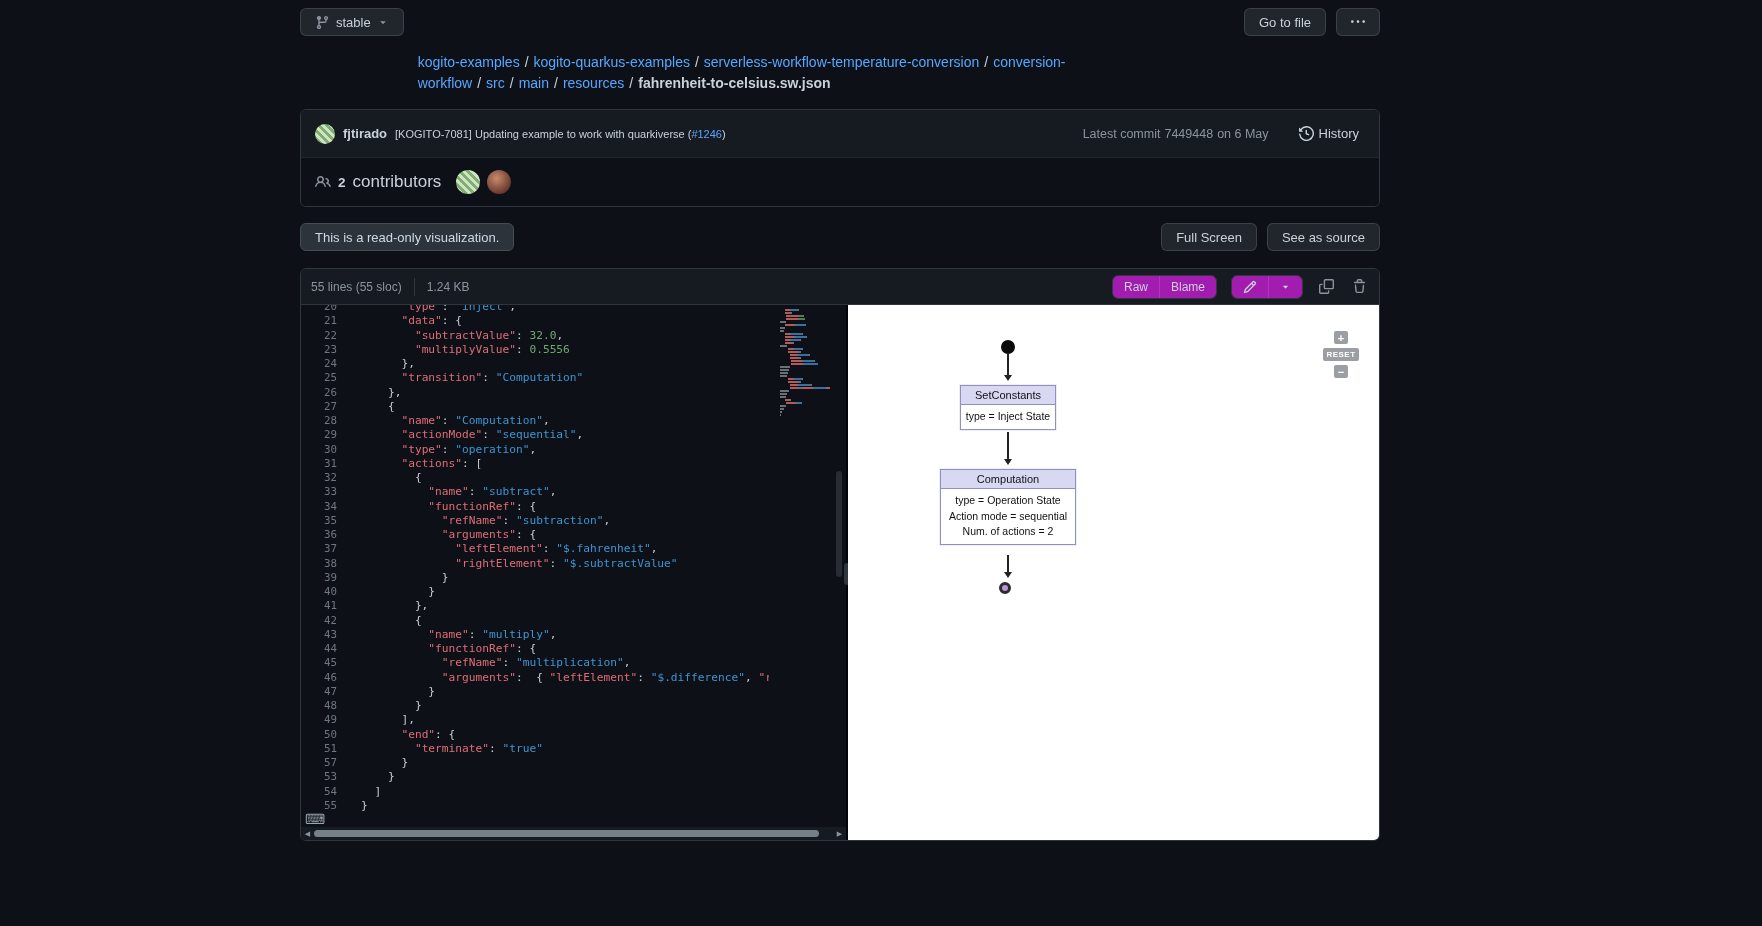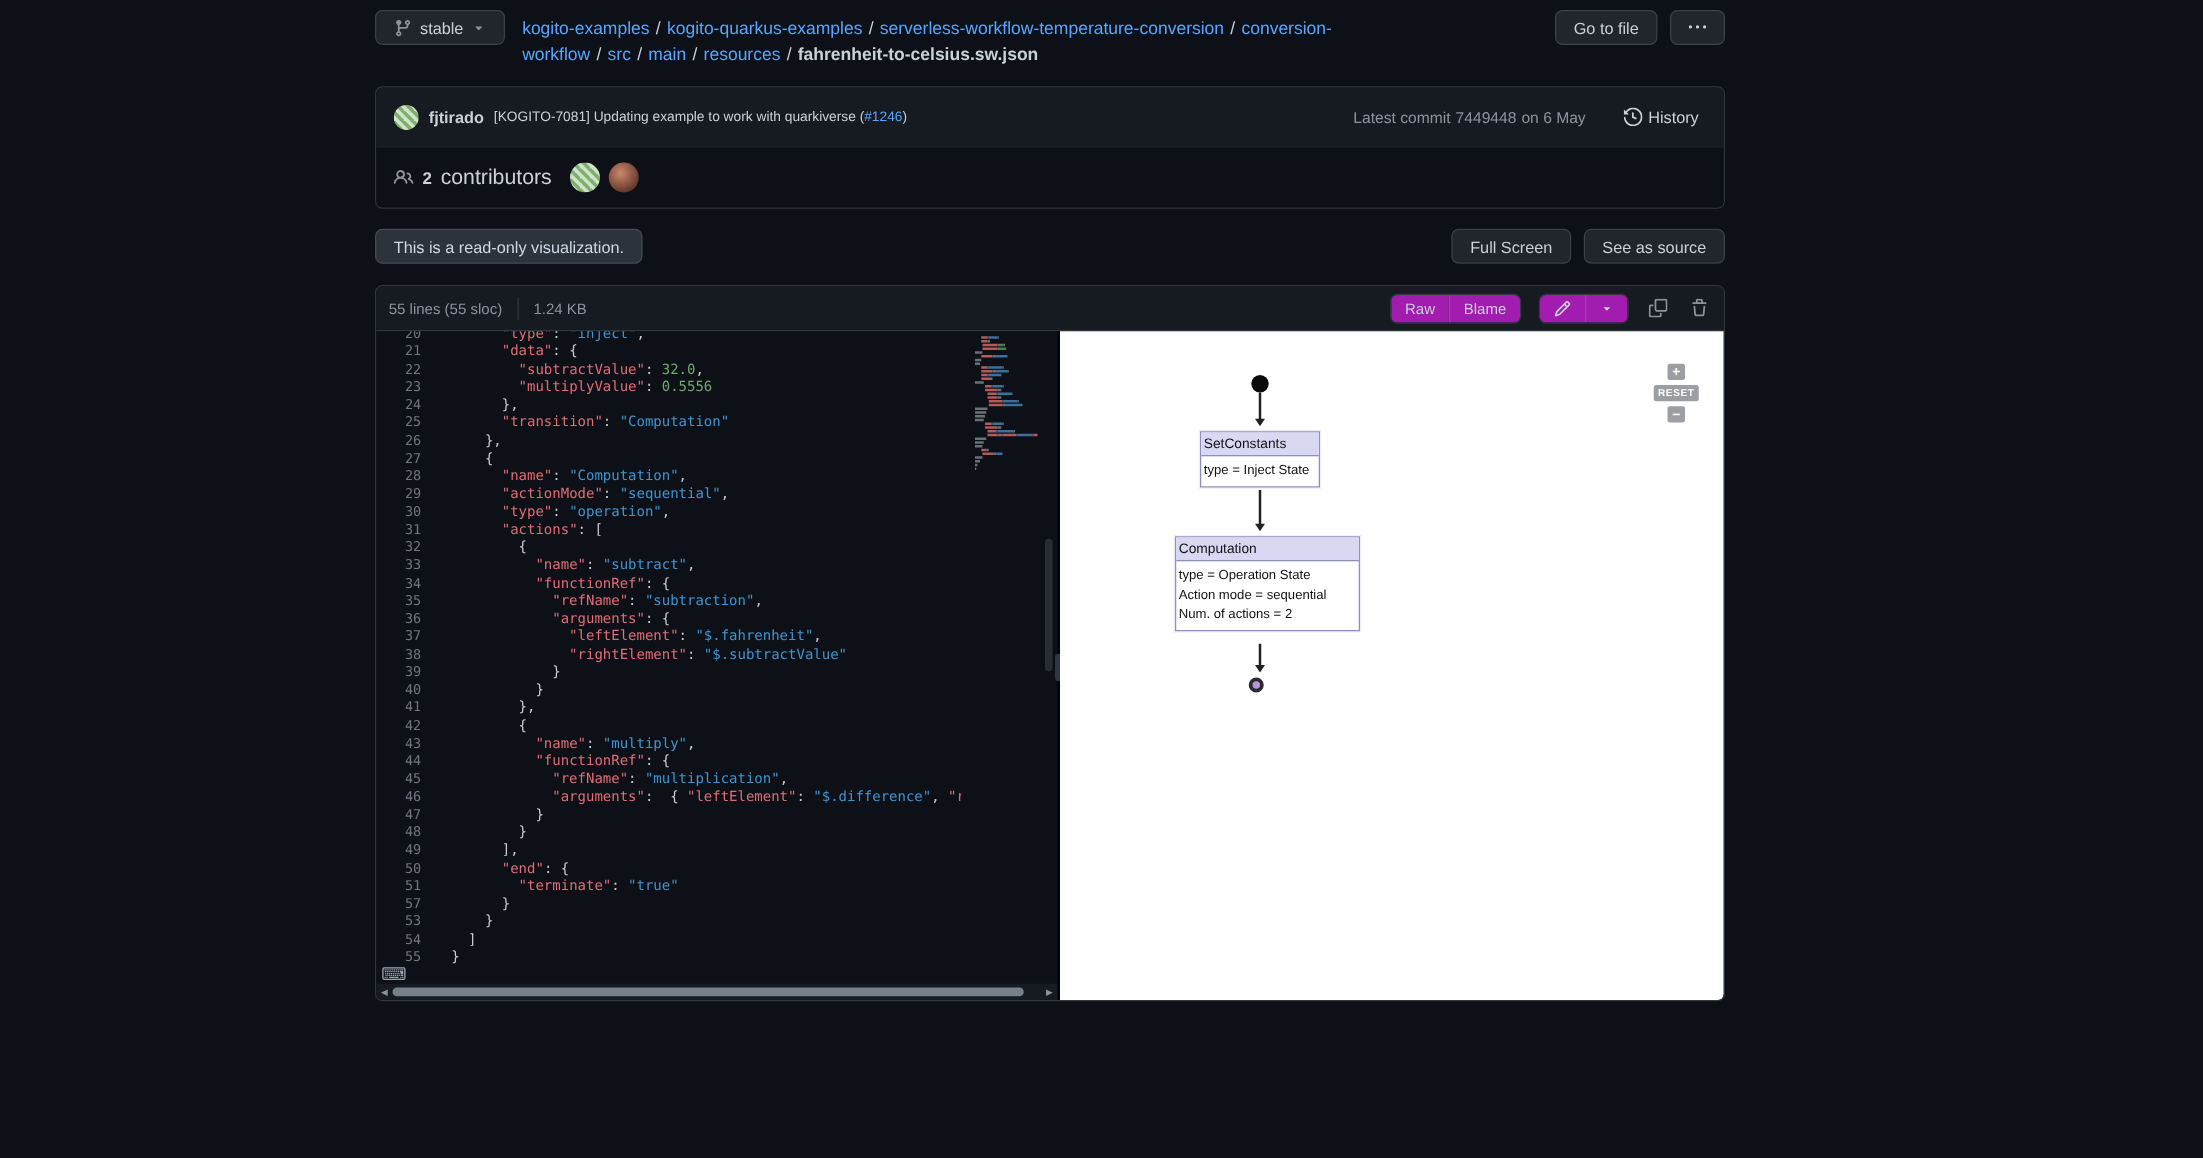--- a/index.html
+++ b/index.html
@@ -13,21 +13,21 @@
 
   
   .topbar { display:flex; align-items:flex-start; gap:14px; }
   .btn {
     background:#21262d; border:1px solid rgba(240,246,252,0.13); color:#c9d1d9;
     font-size:13px; border-radius:6px; padding:0 14px; height:28px; cursor:pointer;
     font-family:inherit; display:inline-flex; align-items:center; gap:6px; white-space:nowrap;
   }
   .btn svg { flex:none; }
   .icon-gray { color:#8b949e; }
-  .breadcrumb { flex:1; max-width:820px; font-size:14px; line-height:21px; padding-top:4px; }
+  .breadcrumb { flex:1; max-width:820px; font-size:14px; line-height:21px; padding-top:4px;margin-top:40px; }
   .crumb { color:var(--link,#58a6ff); text-decoration:none; cursor:pointer; }
   .crumb-sep { color:#c9d1d9; margin:0 5px; }
   .crumb-current { font-weight:700; color:#c9d1d9; }
   .top-actions { margin-left:auto; display:flex; gap:10px; }
 
   
   .commit-box { margin-top:15px; border:1px solid #30363d; border-radius:6px; overflow:hidden; }
   .commit-header { background:#161b22; display:flex; align-items:center; gap:8px; padding:0 14px; height:47px; }
   .avatar { width:20px; height:20px; border-radius:50%; flex:none; cursor:pointer;
     background:linear-gradient(45deg,#7fae6f 25%,#cfe3c6 25%,#cfe3c6 50%,#7fae6f 50%,#7fae6f 75%,#cfe3c6 75%);
@@ -101,26 +101,26 @@
   .start-node { position:absolute; left:153px; top:35px; width:14px; height:14px; border-radius:50%; background:#0b0b0b; cursor:pointer; }
   .end-node { position:absolute; left:151px; top:277px; width:12px; height:12px; border-radius:50%;
     background:var(--end-fill,#b695dd); border:3px solid #2b2b2b; cursor:pointer; }
   .arrow { position:absolute; width:1.5px; background:#222; }
   .arrow::after { content:""; position:absolute; bottom:-6px; left:-3.2px; width:0; height:0;
     border:4px solid transparent; border-top:6px solid #222; }
   .a1 { left:159px; top:49px; height:25px; }
   .a2 { left:159px; top:127px; height:31px; }
   .a3 { left:159px; top:250px; height:21px; }
   .flow-node { position:absolute; border:1px solid var(--node-border,#8f8fc2); background:#fff;
-    text-align:left; font-size:11px; cursor:pointer; box-shadow:0 0 0 1px rgba(143,143,194,0.15); }
+    text-align:center; font-size:11px; cursor:pointer; box-shadow:0 0 0 1px rgba(143,143,194,0.15); }
   .node-title { background:var(--node-header,#d8d8f3); border-bottom:1px solid var(--node-border,#8f8fc2);
     padding:3px 2px; font-size:11px; color:#111; }
   .node-body { padding:4px 2px; font-size:10.5px; line-height:15.5px; color:#111; }
   .set-constants { left:112px; top:80px; width:96px; }
-  .computation { left:92px; top:164px; width:148px; }
+  .computation { left:92px; top:164px; width:136px; }
   .zoom-btn { position:absolute; background:#9b9ea3; color:#fff; border:none; border-radius:2px;
     font-weight:bold; display:flex; align-items:center; justify-content:center; cursor:pointer; font-family:inherit; padding:0; }
   .zoom-in  { left:486px; top:26px; width:14px; height:13px; font-size:11px; }
   .zoom-reset { left:475px; top:43px; width:36px; height:13px; font-size:8px; letter-spacing:0.5px; }
   .zoom-out { left:486px; top:60px; width:14px; height:13px; font-size:11px; }
 </style>
 </head>
 <body>
 
 <div class="container">

